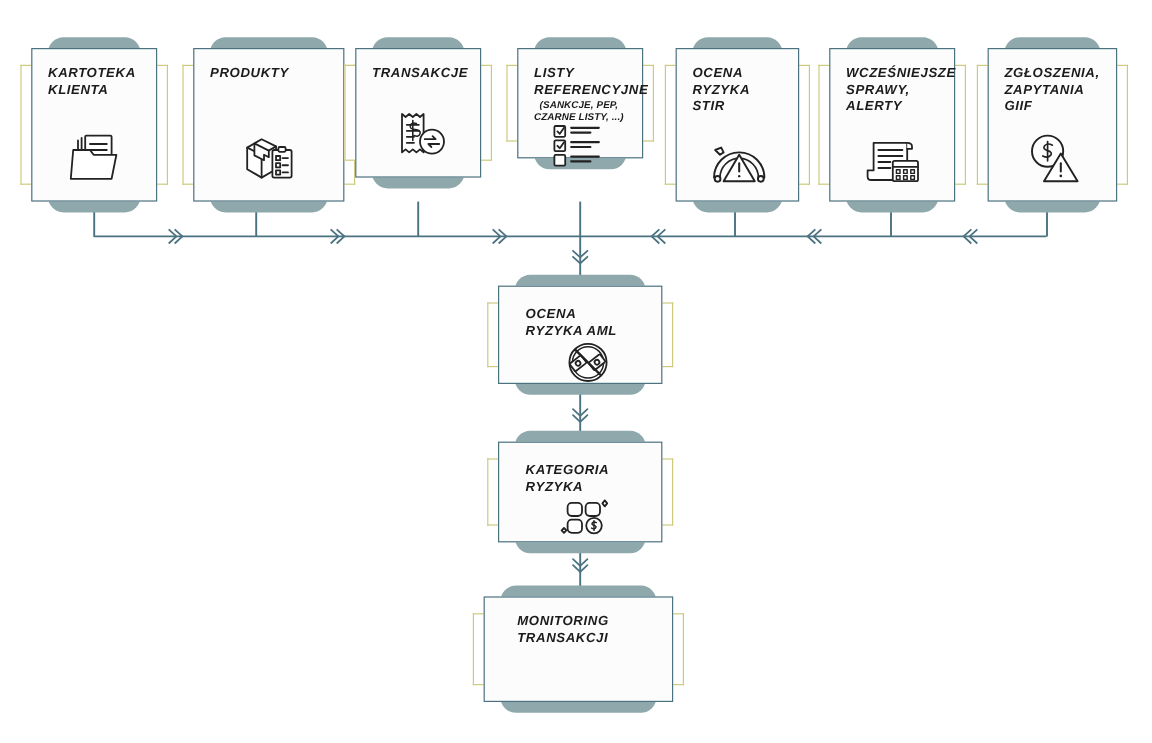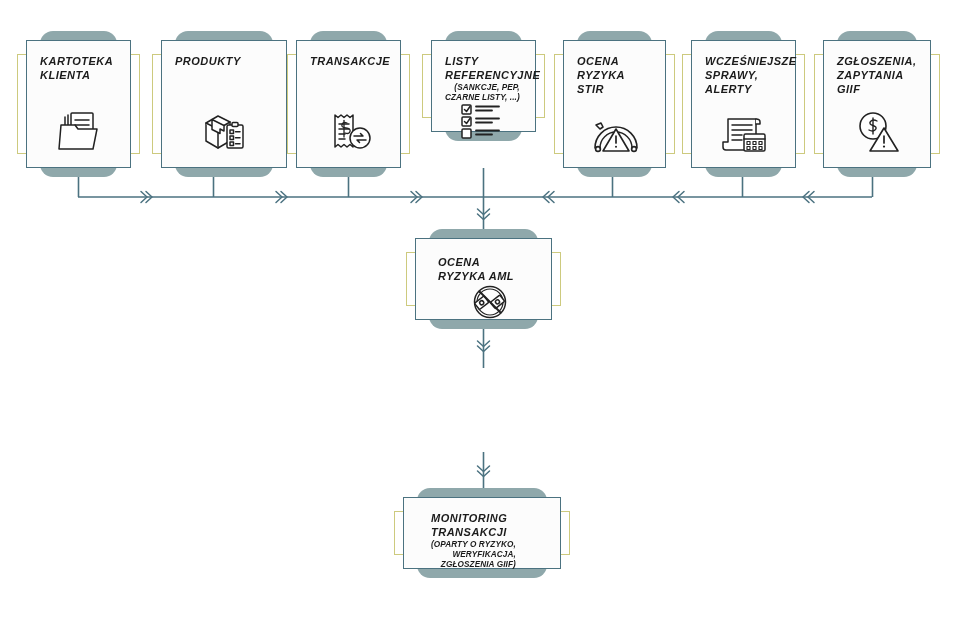--- a/index.html
+++ b/index.html
@@ -76,21 +76,21 @@
     color: #1b1b1b;
     text-align: left;
     white-space: pre-line;
   }
   .card-sub {
     font-size: 8.2px;
     font-weight: bold;
     letter-spacing: 0.1px;
     line-height: 1.22;
     color: #1b1b1b;
-    text-align: right;
+    text-align: center;
     white-space: pre-line;
     margin-top: 1px;
   }
   .card-icon {
     margin-top: auto;
     align-self: center;
     padding-bottom: 4px;
   }
 
   
@@ -201,21 +201,21 @@
           <rect x="32" y="13.5" width="6" height="4" rx="1"></rect>
           <rect x="30" y="21" width="3.5" height="3.5"></rect>
           <rect x="30" y="27" width="3.5" height="3.5"></rect>
           <rect x="30" y="33" width="3.5" height="3.5"></rect>
           <path d="M35.5 22.7 H40 M35.5 28.7 H40 M35.5 34.7 H40"></path>
         </svg>
       </div>
     </div>
   </div>
 
-  <div class="card-wrap" style="left:296px; top:40px; width:105px; height:128px;">
+  <div class="card-wrap" style="left:296px; top:40px; width:105px; height:108px;">
     <div class="card-slab"></div>
     <div class="card-bar left"></div>
     <div class="card-bar right"></div>
     <div class="card-face">
       <div class="card-title">TRANSAKCJE</div>
       <div class="card-icon">
         <svg width="50" height="46" viewBox="0 0 50 46" stroke="#222" stroke-width="1.5" fill="#fff" stroke-linejoin="round" stroke-linecap="round">
           <path d="M10 6 L13 8.5 L16 6 L19 8.5 L22 6 L25 8.5 L28 6 L28 38 L25 35.5 L22 38 L19 35.5 L16 38 L13 35.5 L10 38 Z"></path>
           <path d="M14 15 H24 M14 20 H24 M14 25 H20 M14 30 H20"></path>
           <path d="M19 11.5 V28" stroke-width="1.3"></path>
@@ -335,27 +335,45 @@
             <circle cx="15" cy="12.5" r="2"></circle>
             <rect x="22" y="17.5" width="12" height="8" rx="1"></rect>
             <circle cx="28" cy="21.5" r="2"></circle>
           </g>
           <path d="M11.5 6.5 L32.5 27.5" stroke-width="2"></path>
         </svg>
       </div>
     </div>
   </div>
 
-
-  <div class="card-wrap center" style="left:403px; top:497px; width:158px; height:72px;">
+  <div class="card-wrap center" style="left:415px; top:368px; width:137px; height:84px;">
+    <div class="card-slab"></div>
+    <div class="card-bar left"></div>
+    <div class="card-bar right"></div>
+    <div class="card-face">
+      <div class="card-title">KATEGORIA
+RYZYKA</div>
+      <div class="card-icon" style="margin-top:2px;">
+        <svg width="46" height="32" viewBox="0 0 46 32" stroke="#222" stroke-width="1.5" fill="#fff" stroke-linejoin="round" stroke-linecap="round">
+          <rect x="6" y="4" width="12" height="11" rx="3.5"></rect>
+          <rect x="21" y="4" width="12" height="11" rx="3.5"></rect>
+          <rect x="6" y="18" width="12" height="11" rx="3.5"></rect>
+          <circle cx="28" cy="23" r="6.5"></circle>
+          <path d="M28 19 V27" stroke-width="1.2"></path>
+          <path d="M30 20.5 q-2.2 -1.2 -3.4 0.3 q-1 1.4 1.4 2 q2.4 0.6 1.4 2 q-1.2 1.5 -3.4 0.3" stroke-width="1.2" fill="none"></path>
+          <path d="M37 2 L39 4.5 L37 7 L35 4.5 Z"></path>
+          <path d="M3 25 L5 27 L3 29 L1 27 Z"></path>
+        </svg>
+      </div>
+    </div>
+  </div>
+
+  <div class="card-wrap center" style="left:403px; top:497px; width:158px; height:88px;">
     <div class="card-slab"></div>
     <div class="card-bar left"></div>
     <div class="card-bar right"></div>
     <div class="card-face" style="padding:13px 10px 8px 27px;">
       <div class="card-title">MONITORING
 TRANSAKCJI</div>
-      <div class="card-sub">(OPARTY O RYZYKO,
-WERYFIKACJA,
-ZGŁOSZENIA GIIF)</div>
     </div>
   </div>
 
 </div>
 
 </body></html>

